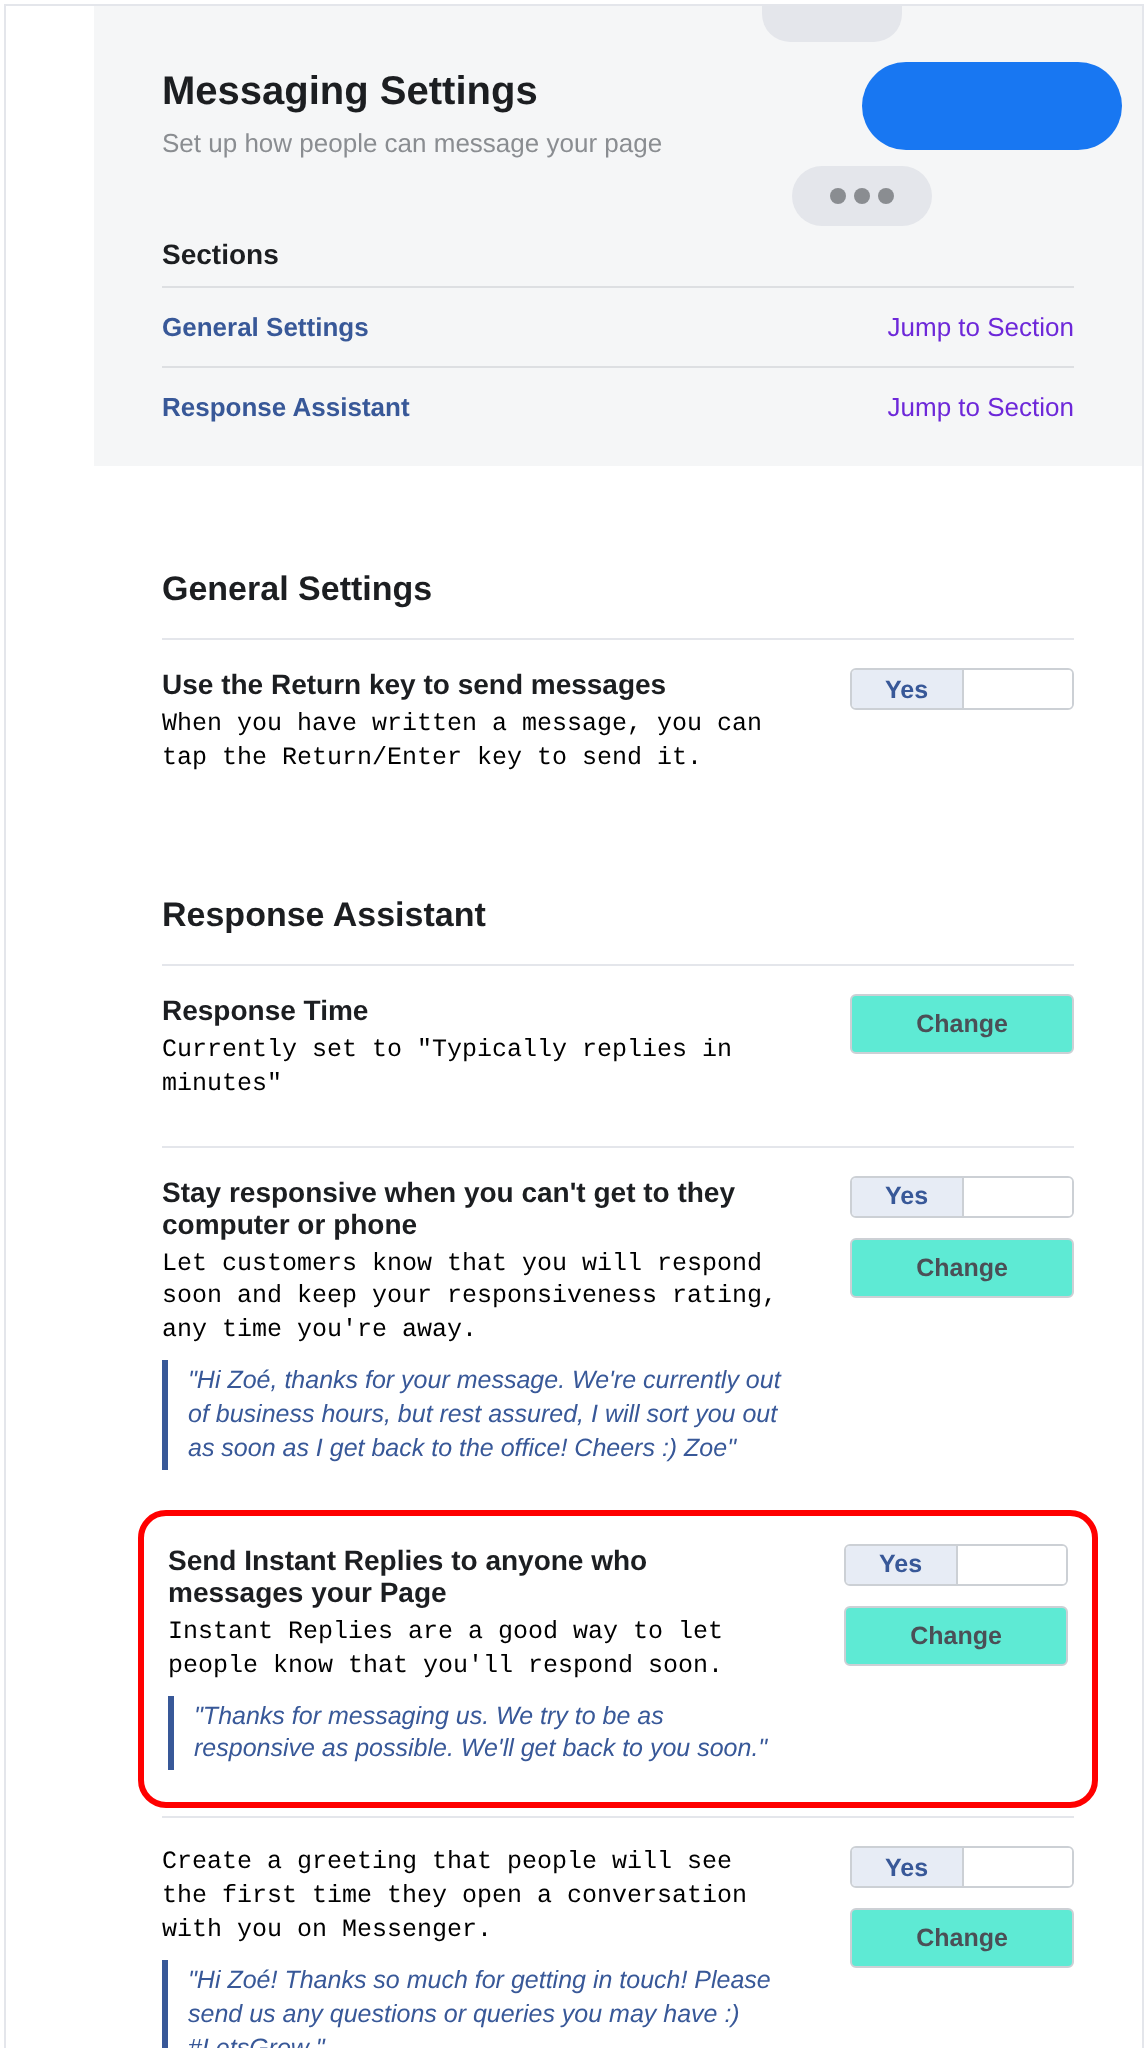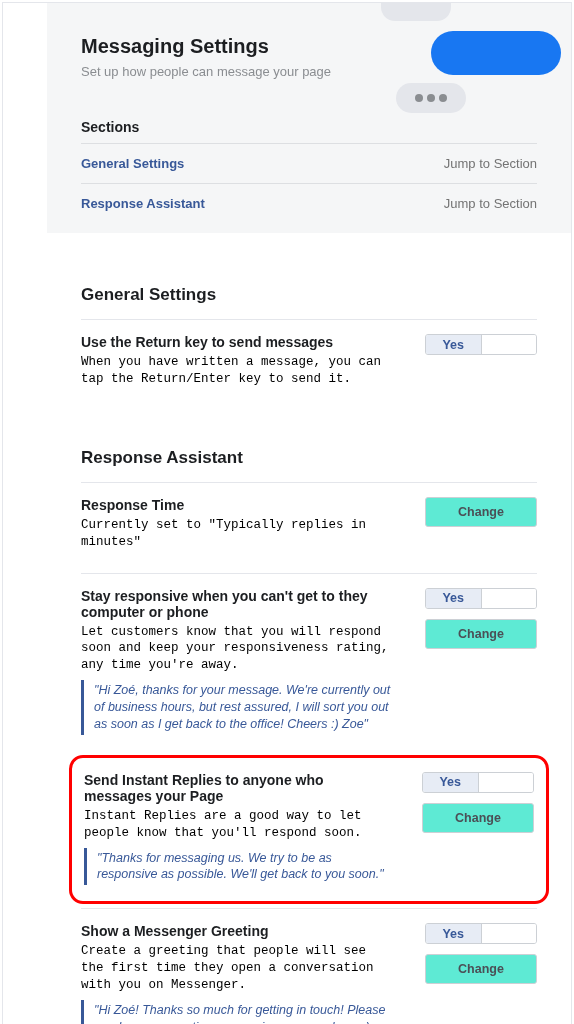--- a/index.html
+++ b/index.html
@@ -72,21 +72,21 @@
     border-bottom: 1px solid #dddfe2;
     font-size: 13px;
   }
   .section-link-row a {
     color: #385898;
     font-weight: 600;
     text-decoration: none;
     cursor: pointer;
   }
   .section-link-row .jump {
-    color: #737373;
+    color: #6d28d9;
     font-weight: 400;
     cursor: pointer;
   }
   .section-link-row:last-child { border-bottom: none; }
 
   .body-white {
     background: #fff;
     padding: 28px 34px 10px 34px;
   }
   .section-heading {
@@ -260,21 +260,20 @@
         <div class="toggle">
           <div class="toggle-half active">Yes</div>
           <div class="toggle-half inactive"></div>
         </div>
         <div class="btn-change">Change</div>
       </div>
     </div>
 
     <div class="setting">
       <div class="setting-desc">
-        <div class="setting-title">Show a Messenger Greeting</div>
         <div class="setting-sub">Create a greeting that people will see the first time they open a conversation with you on Messenger.</div>
         <div class="quote">"Hi Zoé! Thanks so much for getting in touch! Please send us any questions or queries you may have :) #LetsGrow "</div>
       </div>
       <div class="setting-controls">
         <div class="toggle">
           <div class="toggle-half active">Yes</div>
           <div class="toggle-half inactive"></div>
         </div>
         <div class="btn-change">Change</div>
       </div>

